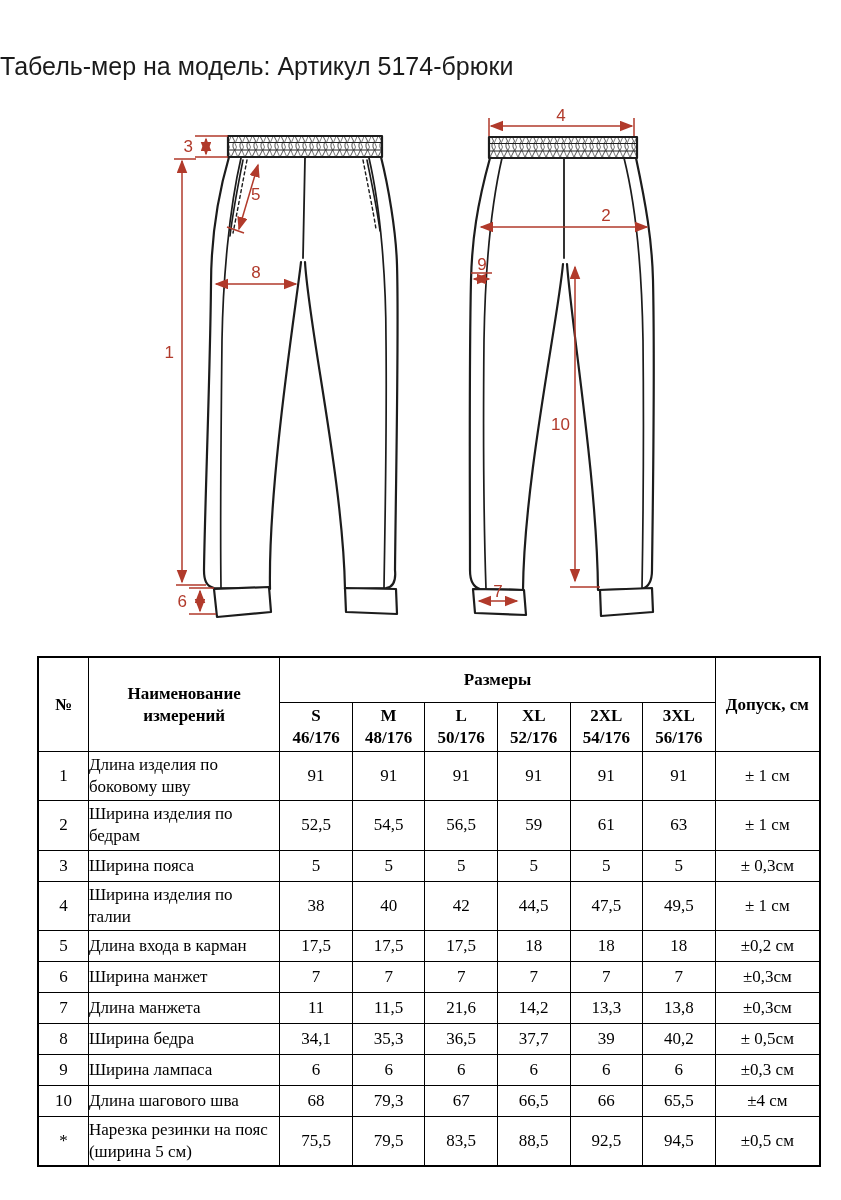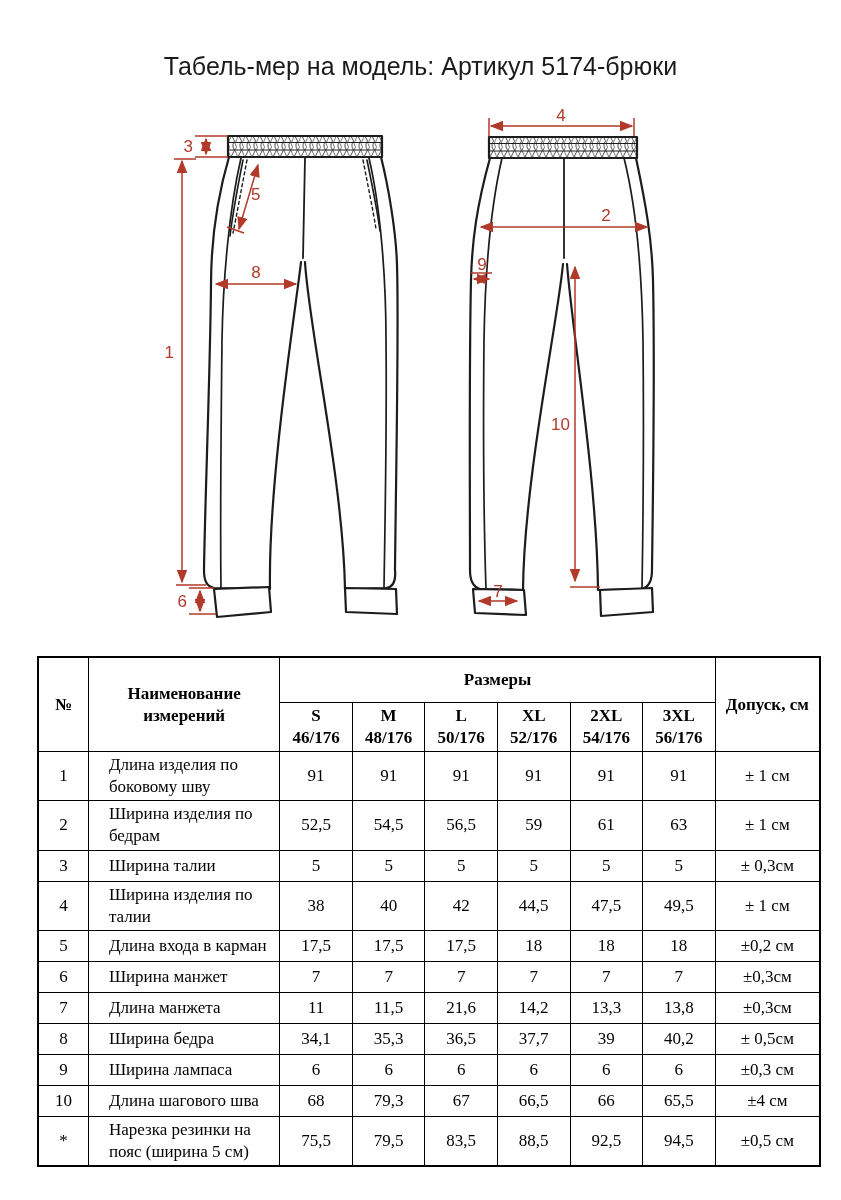--- a/index.html
+++ b/index.html
@@ -1,27 +1,27 @@
 <!DOCTYPE html>
 <html lang="ru"><head>
 <meta charset="utf-8">
 <style>
   html,body{margin:0;padding:0;background:#ffffff;}
   .page{position:relative;width:841px;height:1200px;background:#ffffff;overflow:hidden;
         font-family:"Liberation Serif",serif;}
-  .title{position:absolute;top:52px;left:0;width:841px;margin:0;text-align:center;
+  .title{position:absolute;top:52px;left:0;width:841px;margin:0;
          font-family:"Liberation Sans",sans-serif;font-weight:400;font-size:25px;color:#1b1b1b;}
   .drawing{position:absolute;left:0;top:0;width:841px;height:650px;}
   .spec-table{position:absolute;left:37px;top:656px;width:784px;border-collapse:collapse;
               table-layout:fixed;border:2px solid #000;color:#000;}
   .spec-table th,.spec-table td{border:1.5px solid #000;vertical-align:middle;
               font-size:17px;line-height:1.3;padding:2px 3px;}
   .spec-table th{font-weight:bold;text-align:center;}
   .spec-table td{text-align:center;height:26px;}
-  td.c-name{text-align:left;padding-left:20px;}
+  td.c-name{text-align:left;padding-left:0;}
   th.h-sizes{height:40px;font-family:Liberation Serif, serif;}
   .size-cell .sz,.size-cell .ht{display:block;}
   .dimtext{font-family:"Liberation Sans",sans-serif;font-size:17px;fill:#b13a2b;}
 </style>
 </head>
 <body>
 
 <div class="page">
 
   <h1 class="title">Табель-мер на модель: Артикул 5174-брюки</h1>
@@ -175,21 +175,21 @@
           <td class="c-val">54,5</td>
           <td class="c-val">56,5</td>
           <td class="c-val">59</td>
           <td class="c-val">61</td>
           <td class="c-val">63</td>
           <td class="c-tol">± 1 см</td>
   </tr>
 
   <tr class="data-row">
     <td class="c-no">3</td>
-    <td class="c-name">Ширина талии</td>
+    <td class="c-name">Ширина пояса</td>
     <td class="c-val">5</td>
           <td class="c-val">5</td>
           <td class="c-val">5</td>
           <td class="c-val">5</td>
           <td class="c-val">5</td>
           <td class="c-val">5</td>
           <td class="c-tol">± 0,3см</td>
   </tr>
 
   <tr class="data-row">

